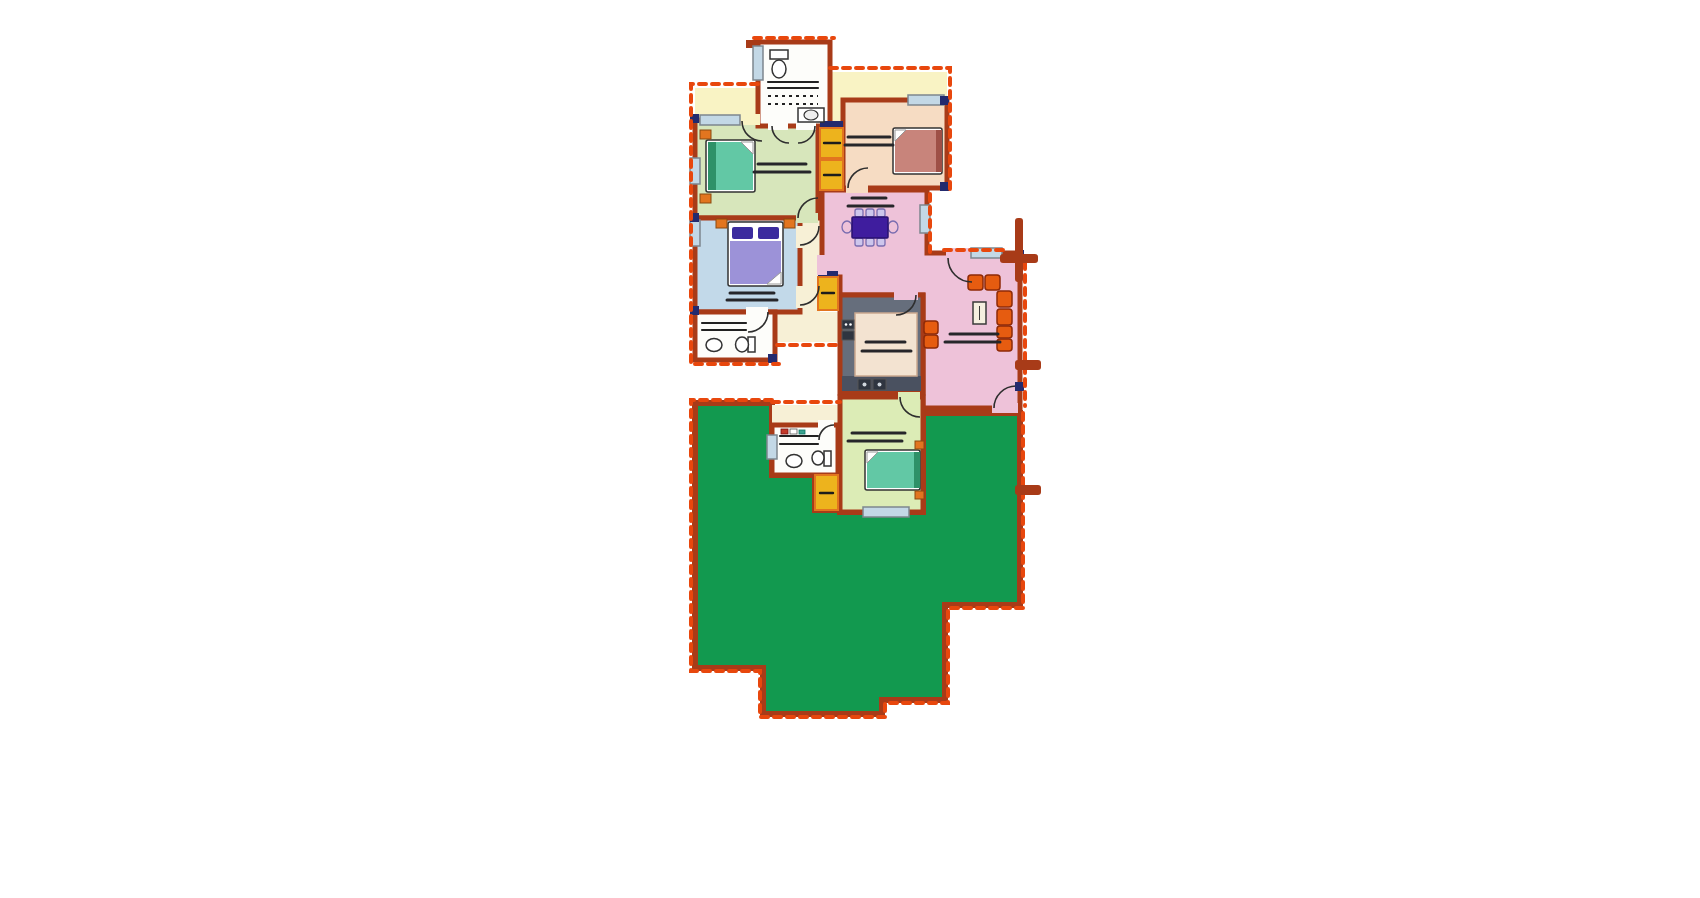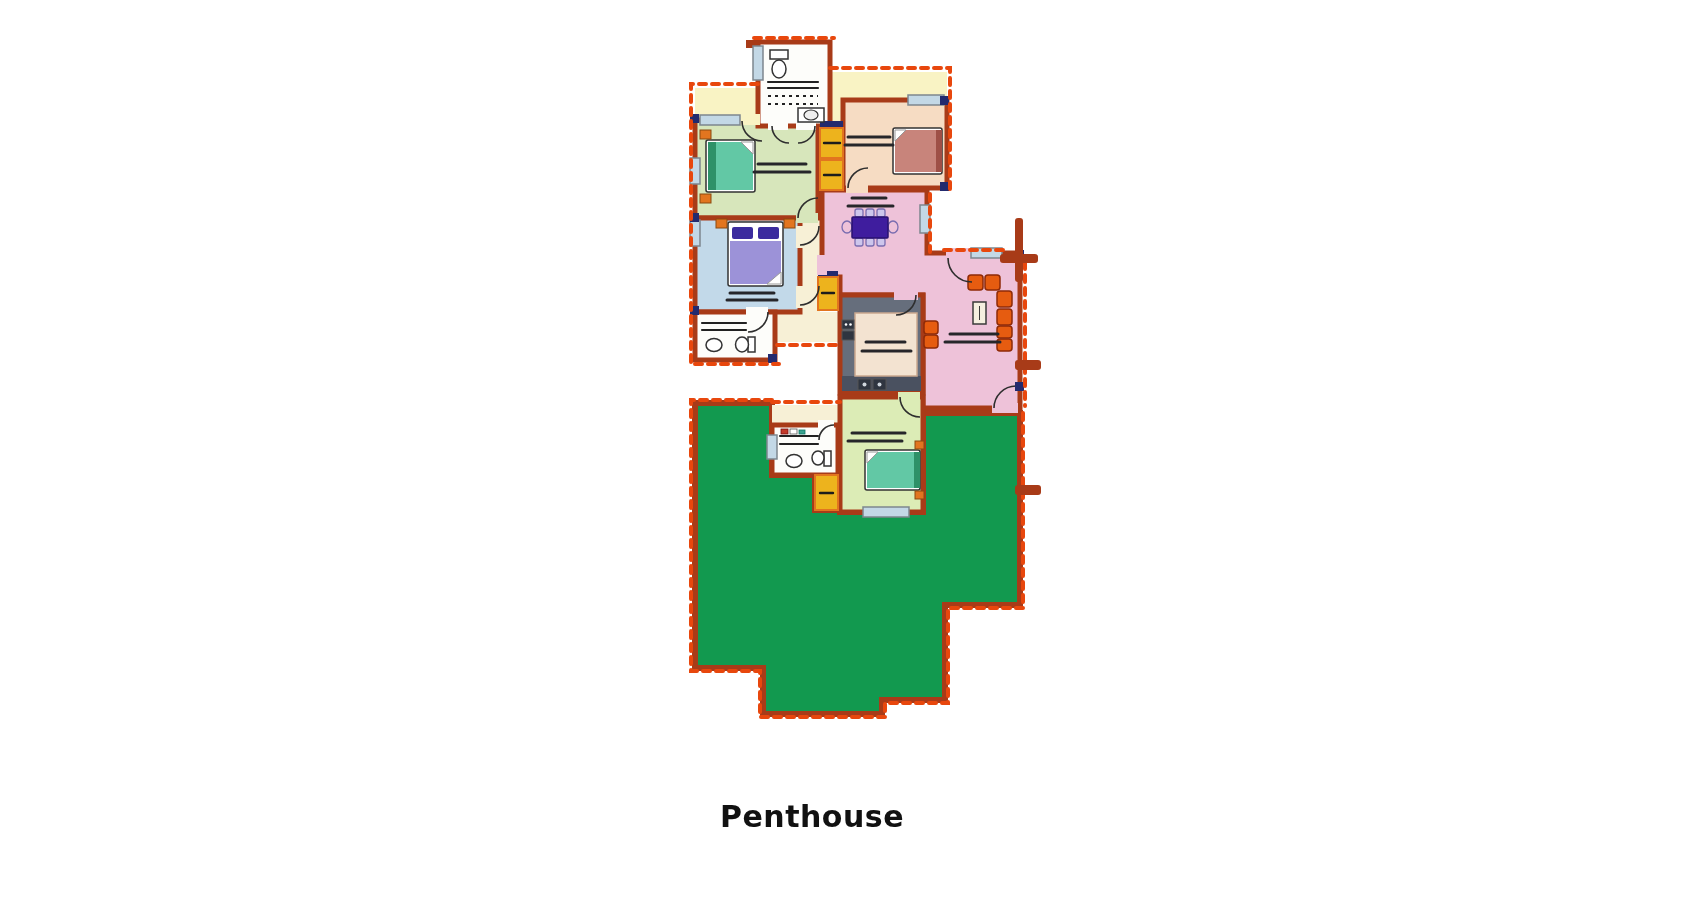--- a/index.html
+++ b/index.html
@@ -265,14 +265,13 @@
 
   <g>
     <rect x="1015" y="218" width="8" height="64" rx="3" class="wallrect"></rect>
     <rect x="1000" y="254" width="38" height="9" rx="3" class="wallrect"></rect>
     <rect x="1015" y="360" width="26" height="10" rx="3" class="wallrect"></rect>
     <rect x="1015" y="485" width="26" height="10" rx="3" class="wallrect"></rect>
   </g>
 
 </svg>
 
-<div class="title">Penthouse</div>
 </div>
 
 </body></html>

